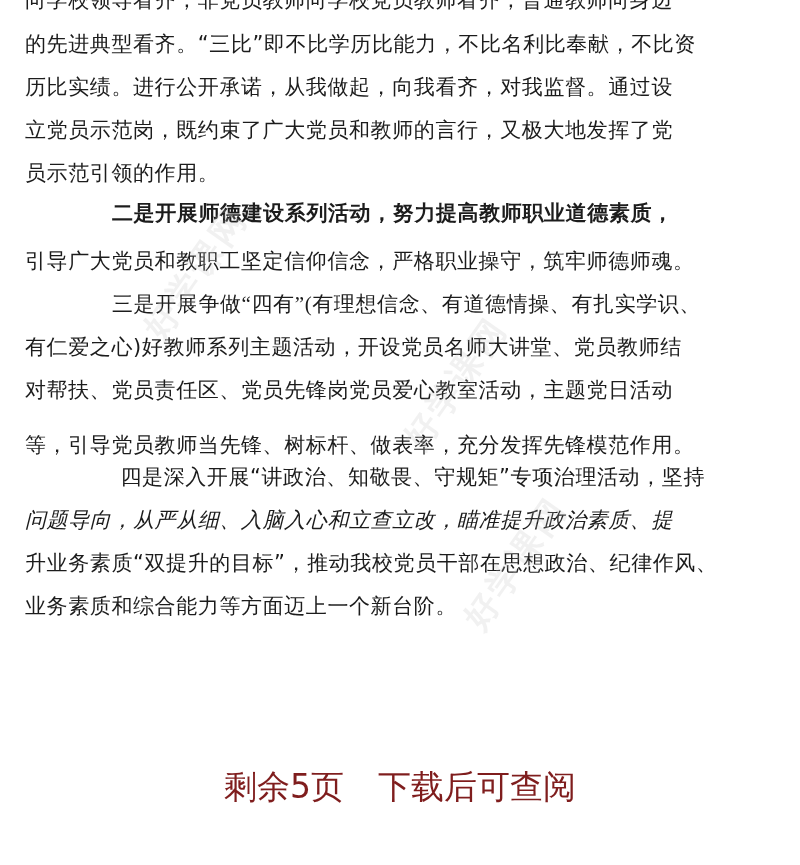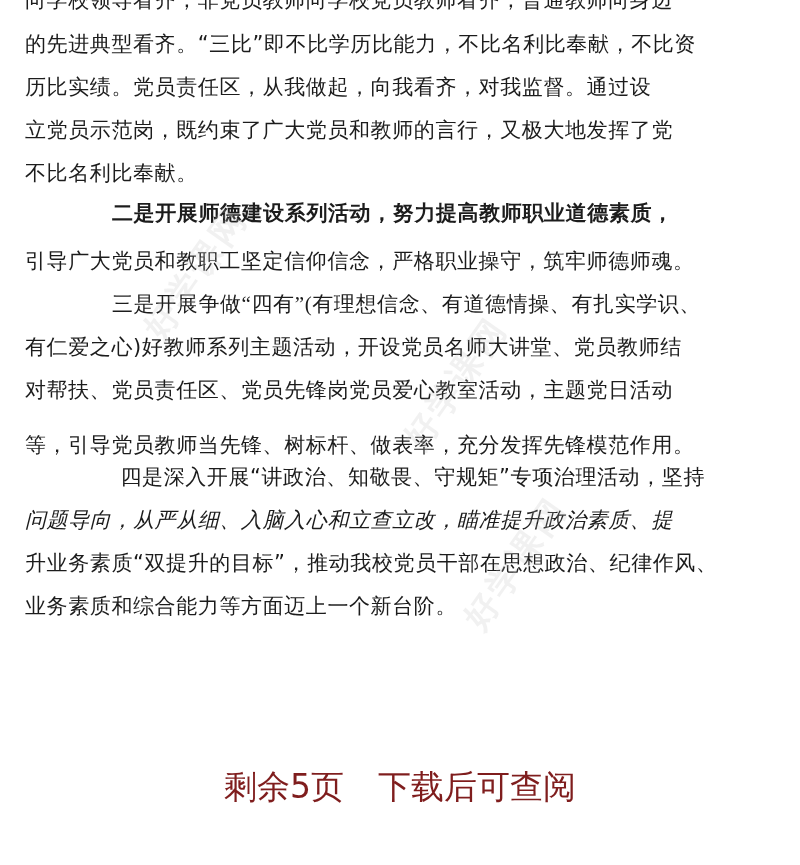--- a/index.html
+++ b/index.html
@@ -62,23 +62,23 @@
     width: 34px;
   }
 </style>
 </head>
 <body>
 
 <div class="page">
   <div id="lines">
       <div class="line" style="top: -21px;">向学校领导看齐，非党员教师向学校党员教师看齐，普通教师向身边</div>
       <div class="line" style="top: 23px;">的先进典型看齐。“三比”即不比学历比能力，不比名利比奉献，不比资</div>
-      <div class="line" style="top: 66px;">历比实绩。党员责任区，从我做起，向我看齐，对我监督。通过设</div>
+      <div class="line" style="top: 66px;">历比实绩。进行公开承诺，从我做起，向我看齐，对我监督。通过设</div>
       <div class="line" style="top: 109px;">立党员示范岗，既约束了广大党员和教师的言行，又极大地发挥了党</div>
-      <div class="line" style="top: 152px;">不比名利比奉献。</div>
+      <div class="line" style="top: 152px;">员示范引领的作用。</div>
       <div class="line indent" style="top: 192px; font-weight: bold;">二是开展师德建设系列活动，努力提高教师职业道德素质，</div>
       <div class="line" style="top: 240px;">引导广大党员和教职工坚定信仰信念，严格职业操守，筑牢师德师魂。</div>
       <div class="line indent" style="top: 283px; font-family: Liberation Serif, serif;">三是开展争做“四有”(有理想信念、有道德情操、有扎实学识、</div>
       <div class="line" style="top: 326px;">有仁爱之心)好教师系列主题活动，开设党员名师大讲堂、党员教师结</div>
       <div class="line" style="top: 369px;">对帮扶、党员责任区、党员先锋岗党员爱心教室活动，主题党日活动</div>
       <div class="line" style="top: 424px;">等，引导党员教师当先锋、树标杆、做表率，充分发挥先锋模范作用。</div>
       <div class="line indent" style="top: 456px; text-align: right;">四是深入开展“讲政治、知敬畏、守规矩”专项治理活动，坚持</div>
       <div class="line" style="top: 499px; font-style: italic;">问题导向，从严从细、入脑入心和立查立改，瞄准提升政治素质、提</div>
       <div class="line" style="top: 542px;">升业务素质“双提升的目标”，推动我校党员干部在思想政治、纪律作风、</div>
       <div class="line" style="top: 585px;">业务素质和综合能力等方面迈上一个新台阶。</div>

